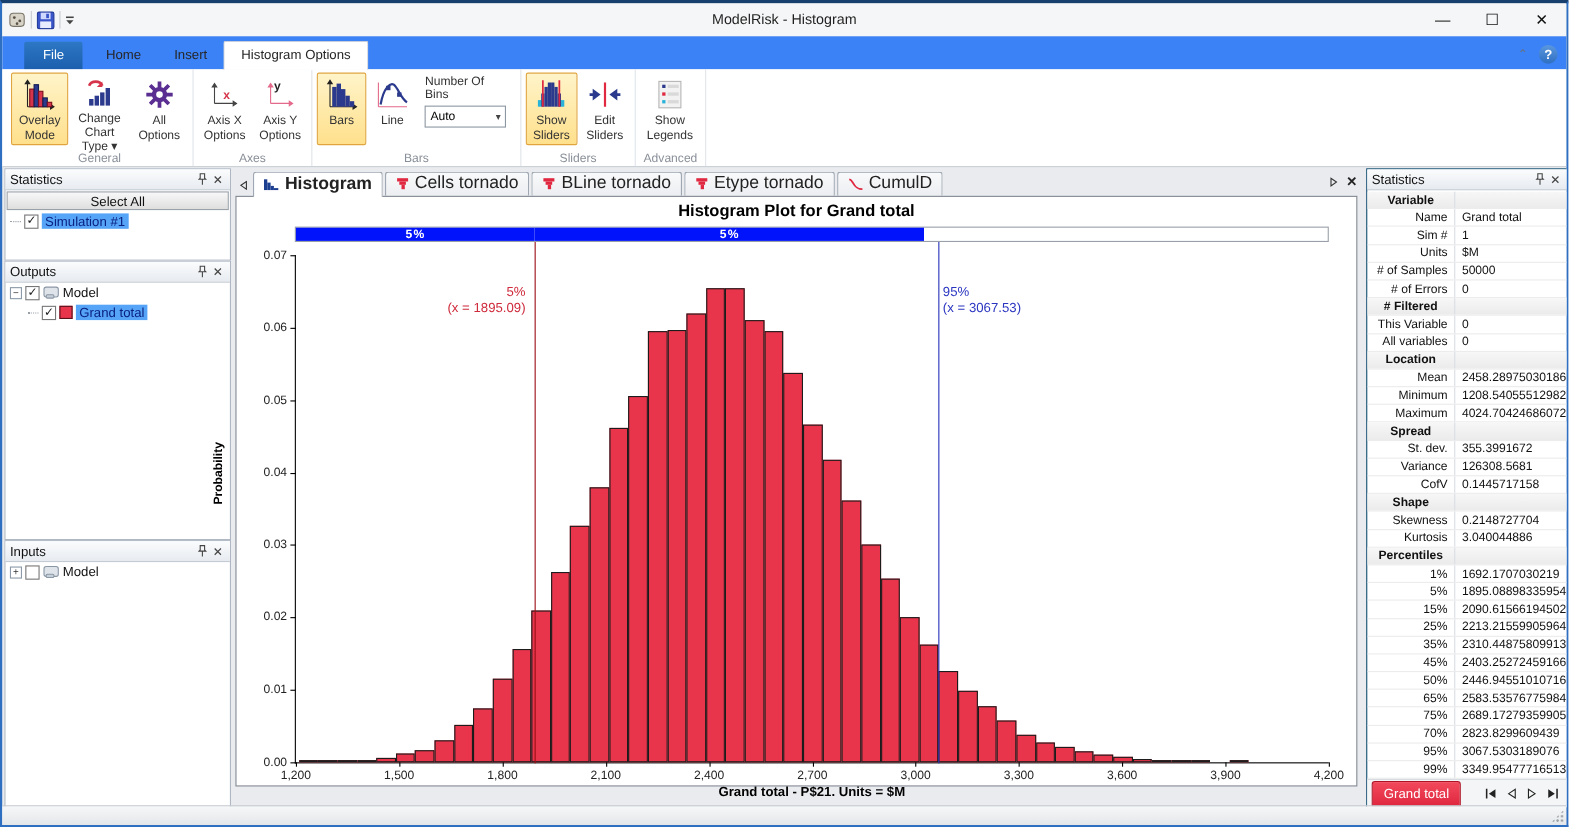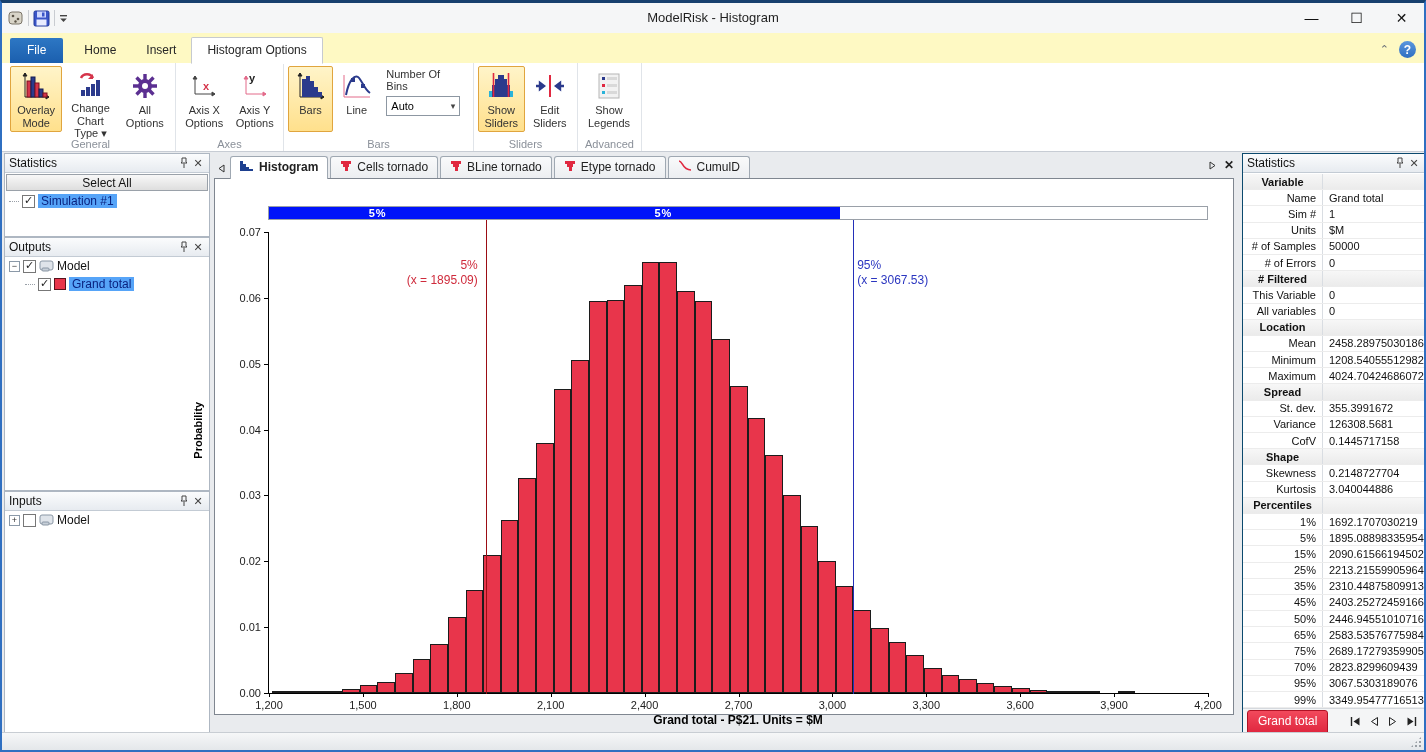--- a/index.html
+++ b/index.html
@@ -9,21 +9,21 @@
     border:2px solid #2f6fc1; border-top:3px solid #17406e; overflow:hidden;
   }
   
   .titlebar { position:absolute; left:0; right:0; top:0; height:30px; background:#f5f6f7; }
   .qat { position:absolute; left:6px; top:3px; height:24px; display:flex; align-items:center; gap:4px; }
   .qat .sep { width:1px; height:16px; background:#c9ccd1; }
   .win-title { position:absolute; left:0; right:0; top:7px; text-align:center; font-size:13px; color:#1f1f1f; }
   .win-btns { position:absolute; right:0; top:0; display:flex; }
   .win-btn { width:45px; height:29px; display:flex; align-items:center; justify-content:center; font-size:14px; color:#111; }
   
-  .ribbon-tabs { position:absolute; left:0; right:0; top:30px; height:30px; background:#fef9c3; display:flex; align-items:flex-end; padding-left:8px; }
+  .ribbon-tabs { position:absolute; left:0; right:0; top:30px; height:30px; background:#3b82f6; display:flex; align-items:flex-end; padding-left:20px; }
   .rtab { padding:5px 15px 6px; font-size:12px; color:#262626; position:relative; }
   .rtab.file { background:linear-gradient(#2d77c4,#1b5fae); color:#fff; border-radius:2px 2px 0 0; margin-right:6px; padding:5px 17px 6px; }
   .rtab.selected { background:#fff; border:1px solid #c6cad0; border-bottom:1px solid #fff; margin-bottom:-1px; z-index:3; border-radius:2px 2px 0 0; }
   .ribbon-right { position:absolute; right:8px; top:38px; display:flex; gap:10px; align-items:center; }
   .chev-up { color:#6a7077; font-size:11px; }
   .help-circle { width:17px; height:17px; border-radius:50%; background:linear-gradient(#5a97de,#2f6fc1); color:#fff; font-weight:bold; font-size:12px; display:flex; align-items:center; justify-content:center; }
   
   .ribbon { position:absolute; left:0; right:0; top:60px; height:89px; background:#fff; border-bottom:1px solid #c7ccd4; display:flex; padding-left:4px; }
   .rgroup { position:relative; height:100%; border-right:1px solid #e0e4e9; padding:3px 4px 16px; display:flex; align-items:flex-start; gap:2px; }
   .glabel { position:absolute; bottom:1px; left:0; right:0; text-align:center; font-size:11px; color:#8a9099; }
@@ -45,21 +45,21 @@
   .dotted { width:10px; border-bottom:1px dotted #9aa0a8; }
   .expander { width:11px; height:11px; border:1px solid #8b99a8; background:#fff; font-size:9px; line-height:9px; text-align:center; color:#333; flex:none; }
   .cbx { width:13px; height:13px; border:1px solid #777; background:#fff; flex:none; position:relative; }
   .cbx.checked::after { content:"✓"; position:absolute; left:1px; top:-2px; font-size:11px; color:#222; }
   .hl-item { background:#56a4f8; color:#0a2380; padding:0 3px; }
   .swatch { width:12px; height:12px; background:#e8354b; border:1px solid #58121c; flex:none; }
   
   .chart-wrap { position:absolute; left:210px; top:150px; width:1026px; height:582px; }
   .ctabs { position:absolute; left:2px; top:2px; right:4px; height:23px; display:flex; align-items:flex-end; }
   .ctab-scroll { width:14px; height:16px; display:flex; align-items:center; justify-content:center; margin:0 2px 2px 0; }
-  .ctab { display:flex; gap:5px; padding:3px 9px 4px; font-size:12px; color:#222; background:linear-gradient(#f9fafb,#eceef1); border:1px solid #9fa8b2; border-bottom:none; border-radius:3px 3px 0 0; margin-right:2px; height:22px; }
+  .ctab { display:flex; align-items:center; gap:5px; padding:3px 9px 4px; font-size:16px; color:#222; background:linear-gradient(#f9fafb,#eceef1); border:1px solid #9fa8b2; border-bottom:none; border-radius:3px 3px 0 0; margin-right:2px; height:22px; }
   .ctab.active { background:#fff; font-weight:bold; z-index:3; height:23px; margin-bottom:-1px; }
   .ctab-right { position:absolute; right:0; top:3px; display:flex; gap:8px; align-items:center; }
   .chart-panel { position:absolute; left:2px; top:25px; width:1020px; height:537px; background:#fff; border:1px solid #7f8690; }
   .chart-title { position:absolute; left:0; right:0; top:4px; text-align:center; font-size:15px; font-weight:bold; color:#000; }
   .band { position:absolute; left:53px; top:27px; width:940px; height:14px; display:flex; border:1px solid #9aa0a8; }
   .band-seg { height:100%; color:#fff; font-size:11px; font-weight:bold; display:flex; align-items:center; justify-content:center; letter-spacing:1px; }
   .plot { position:absolute; left:53px; top:53px; width:940px; height:462px; border-left:1px solid #000; border-bottom:1px solid #000; }
   .bar { position:absolute; bottom:0; border:1px solid #1c1c1c; }
   .slider-layer { position:absolute; left:53px; top:41px; width:940px; height:474px; pointer-events:none; }
   .slider-line { position:absolute; top:0; bottom:0; width:1px; }
@@ -431,20 +431,21 @@
         <span>
             <svg width="7" height="9" viewBox="0 0 7 9">
               <path d="M1 1v7l5-3.5z" fill="none" stroke="#333"></path>
             </svg>
           </span>
         <span style="font-size:12px;font-weight:bold;color:#222;">✕</span>
       </div>
     </div>
 
     <div class="chart-panel">
+      <div class="chart-title">Histogram Plot for Grand total</div>
       <div class="band">
           <div class="band-seg" style="width: 23.1697%; background: rgb(0, 19, 250);">5%</div>
           <div class="band-seg" style="width: 37.749%; background: rgb(0, 19, 250);">5%</div>
         </div>
       <div class="plot">
           <div class="bar" style="left: 0.284667%; width: 1.87733%; height: 0.142857%; background: rgb(232, 53, 75);"></div>
           <div class="bar" style="left: 2.162%; width: 1.87733%; height: 0.285714%; background: rgb(232, 53, 75);"></div>
           <div class="bar" style="left: 4.03933%; width: 1.87733%; height: 0.428571%; background: rgb(232, 53, 75);"></div>
           <div class="bar" style="left: 5.91667%; width: 1.87733%; height: 0.428571%; background: rgb(232, 53, 75);"></div>
           <div class="bar" style="left: 7.794%; width: 1.87733%; height: 0.857143%; background: rgb(232, 53, 75);"></div>

